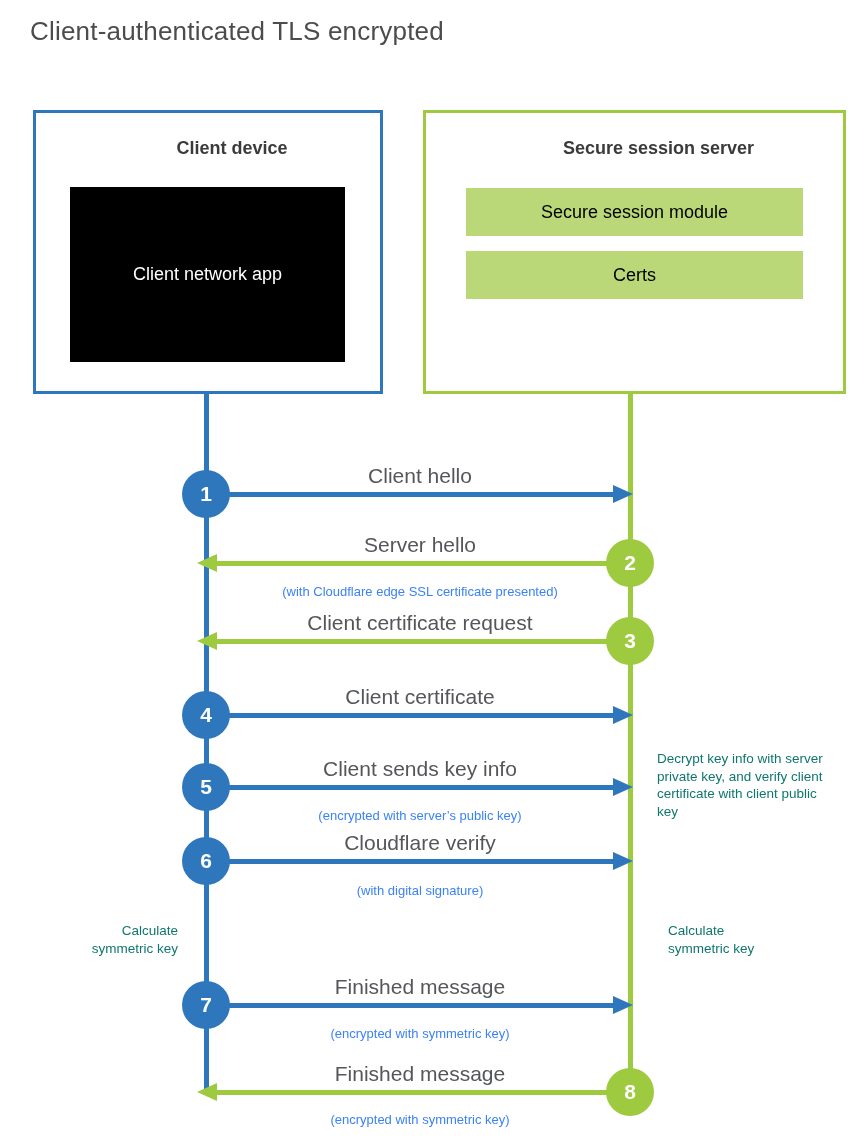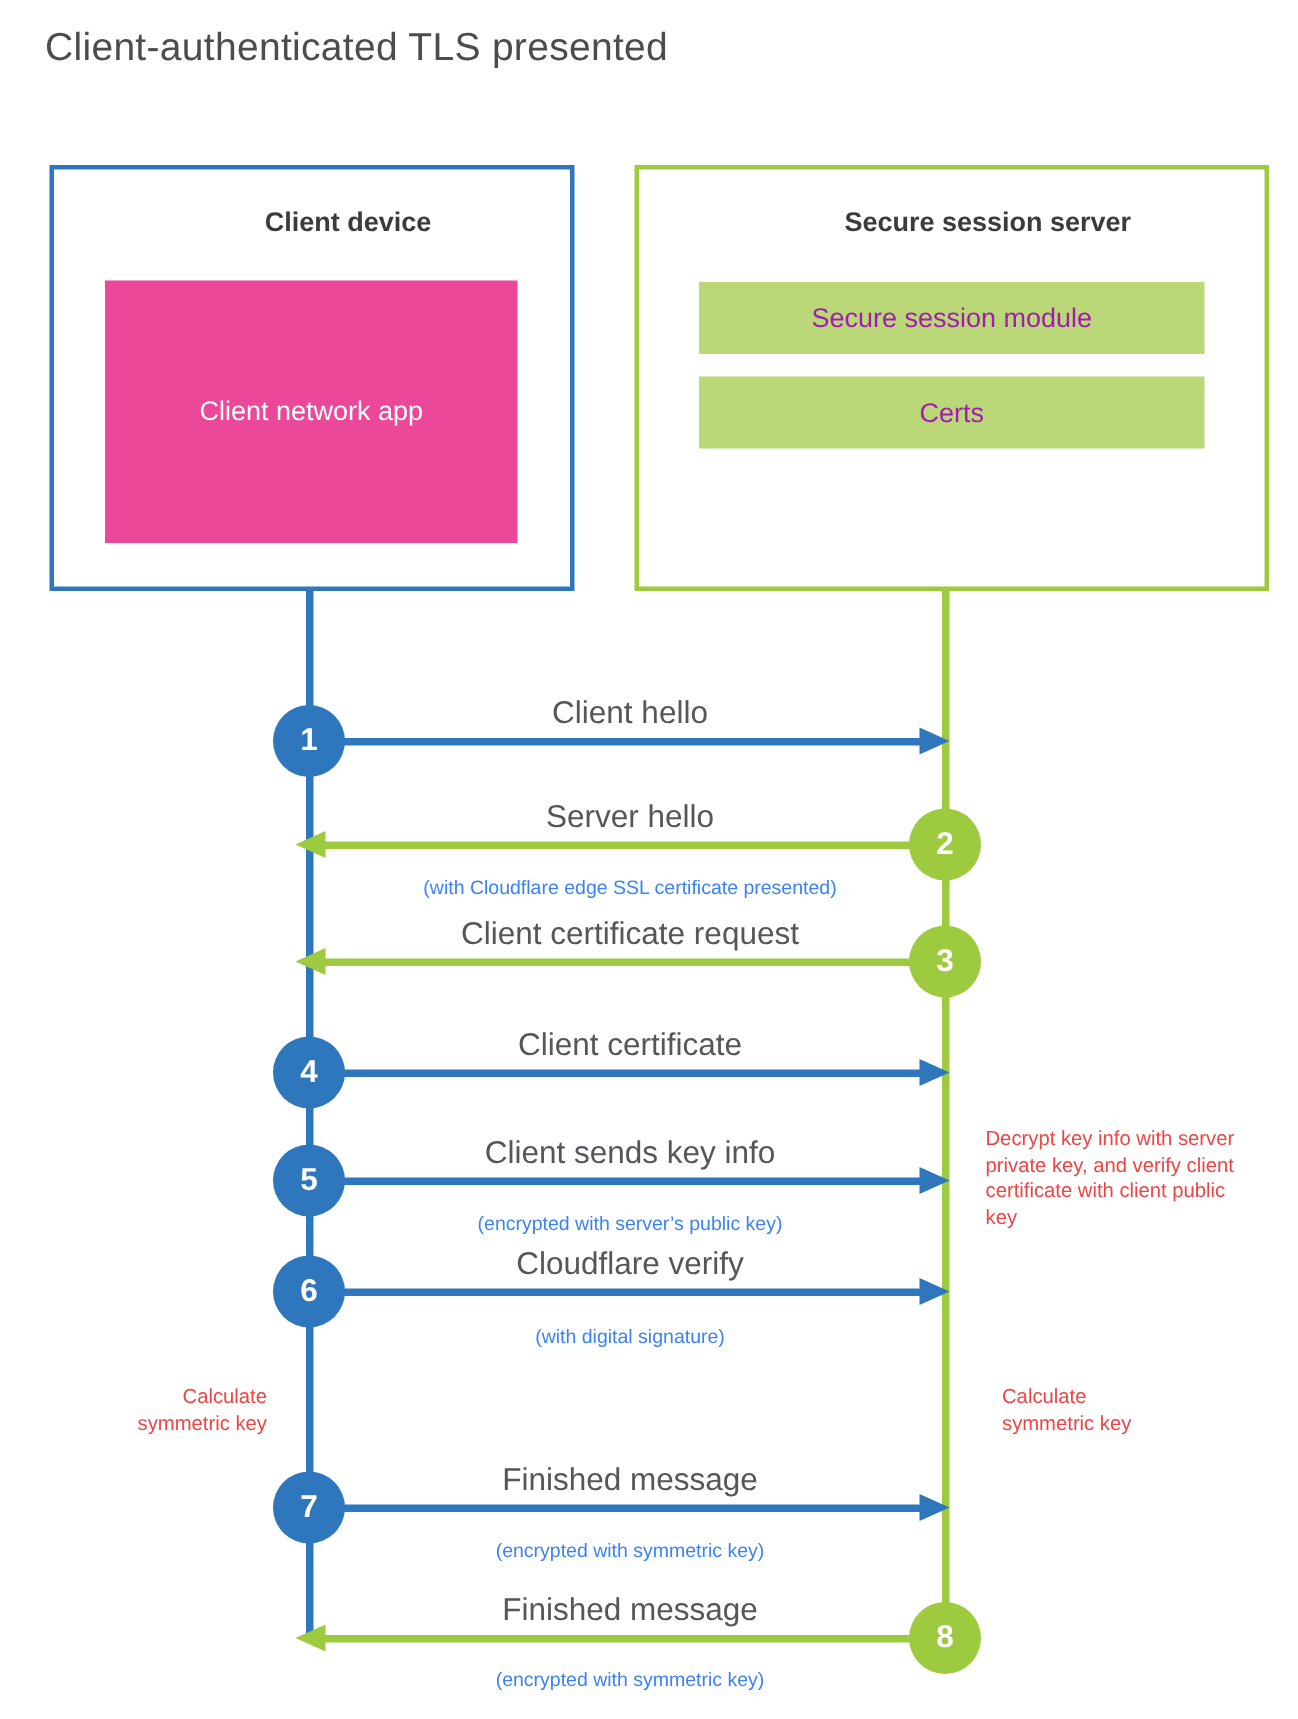--- a/index.html
+++ b/index.html
@@ -6,26 +6,26 @@
   .canvas{position:relative;width:865px;height:1146px;background:#ffffff;overflow:hidden;}
 
   .diagram-title{position:absolute;left:30px;top:16px;font-size:26px;font-weight:400;color:#4c4c4c;letter-spacing:0.2px;}
 
   
   .actor-box{position:absolute;top:110px;height:284px;box-sizing:border-box;background:#fff;}
   .client-box{left:33px;width:350px;border:3px solid #2e77bd;}
   .server-box{left:423px;width:423px;border:3px solid #9dca3e;}
   .box-title{margin-top:25px;text-align:center;font-size:18px;font-weight:bold;color:#3b3b3b;padding-left:48px;}
 
-  .client-app{position:absolute;left:34px;top:74px;width:275px;height:175px;background:#ec4899;
+  .client-app{position:absolute;left:34px;top:74px;width:275px;height:175px;background:#000000;
     display:flex;align-items:center;justify-content:center;text-align:center;}
   .client-app span{color:#ffffff;font-size:18px;max-width:150px;line-height:1.4;}
 
   .server-bar{position:absolute;left:40px;width:337px;height:48px;background:#bad878;
-    display:flex;align-items:center;justify-content:center;color:#a21caf;font-size:18px;}
+    display:flex;align-items:center;justify-content:center;color:#000000;font-size:18px;}
   .bar-1{top:75px;} .bar-2{top:138px;} .bar-3{top:201px;}
 
   
   .vline{position:absolute;width:5px;}
   .blue-line{left:204px;top:393px;height:699px;background:#2e77bd;}
   .green-line{left:628px;top:393px;height:700px;background:#9dca3e;}
 
   
   .hline{position:absolute;height:5px;}
   .hline.blue{background:#2e77bd;}
@@ -35,31 +35,31 @@
   .head.left{border-right:20px solid #9dca3e;}
 
   .circle{position:absolute;width:48px;height:48px;border-radius:50%;color:#ffffff;
     font-size:21px;font-weight:bold;display:flex;align-items:center;justify-content:center;z-index:3;}
   .circle.blue{background:#2e77bd;}
   .circle.green{background:#9dca3e;}
 
   .msg-label{position:absolute;left:230px;width:380px;text-align:center;font-size:21px;color:#54565a;}
   .msg-sub{position:absolute;left:230px;width:380px;text-align:center;font-size:13px;color:#3b82f6;margin-top:12px;}
 
-  .side-note{position:absolute;font-size:13.5px;line-height:17.5px;color:#ef4444;}
+  .side-note{position:absolute;font-size:13.5px;line-height:17.5px;color:#0f766e;}
   .decrypt-note{left:657px;top:750px;width:170px;text-align:left;}
   .calc-left{left:74px;top:922px;width:104px;text-align:right;}
   .calc-right{left:668px;top:922px;width:110px;text-align:left;}
 </style>
 </head>
 <body>
 
 <div class="canvas">
 
-  <div class="diagram-title">Client-authenticated TLS presented</div>
+  <div class="diagram-title">Client-authenticated TLS encrypted</div>
 
   <div class="actor-box client-box">
     <div class="box-title">Client device</div>
     <div class="client-app">
       <span>Client network app</span>
     </div>
   </div>
 
   <div class="actor-box server-box">
     <div class="box-title">Secure session server</div>

